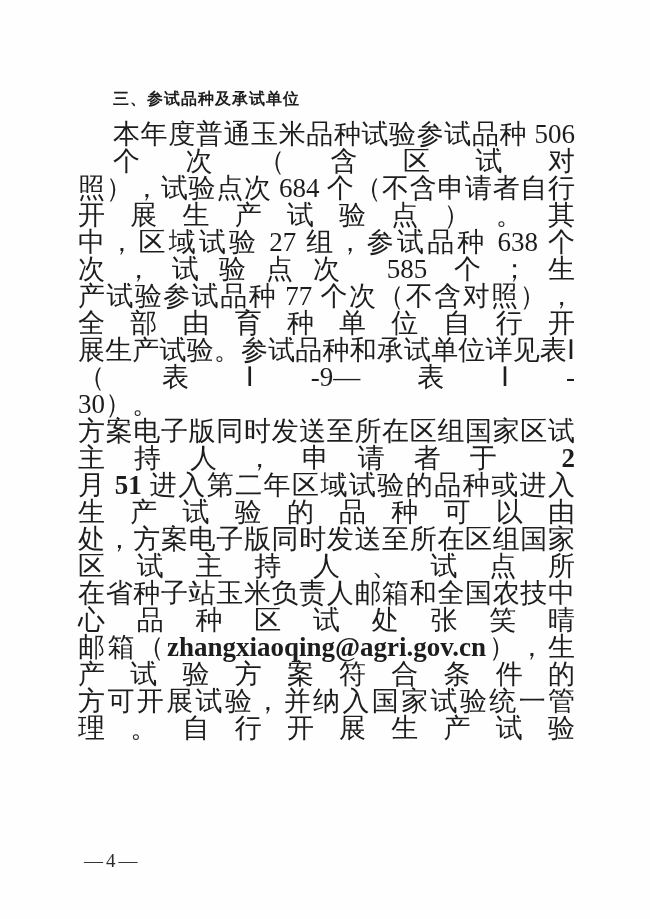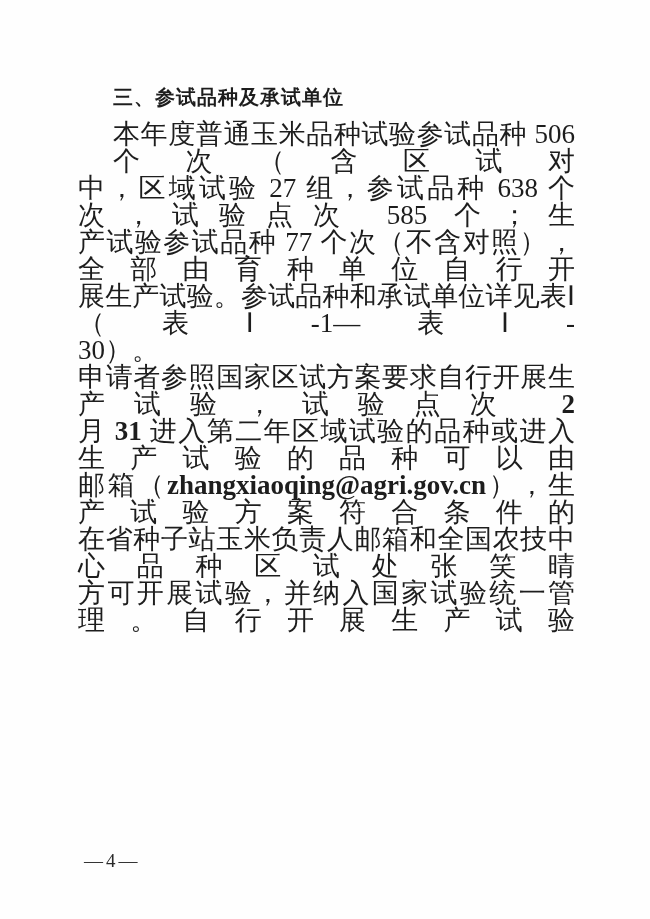--- a/index.html
+++ b/index.html
@@ -32,23 +32,23 @@
     white-space: normal;
     text-align: justify;
     text-align-last: justify;
     text-justify: inter-character;
   }
   .line.indent {
     padding-left: 35px;
   }
   .heading-hei .run-text,
   .line.heading-hei {
-    font-family: Liberation Mono, monospace;
+    font-family: Liberation Sans, sans-serif;
     font-weight: 700;
-    font-size: 20px;
+    font-size: 16px;
     letter-spacing: 1px;
   }
   .line.heading-hei {
     line-height: 33px;
     margin-bottom: 6px;
   }
   .run { font-weight: normal; }
   .run.b {
     font-weight: 700;
   }
@@ -62,24 +62,26 @@
     color: #2a2a2a;
   }
 </style>
 </head>
 <body>
 
 <div class="page">
   <div class="doc-body" id="doc-body">
       <div class="line heading-hei indent"><span class="run b">三、参试品种及承试单位</span></div>
       <div class="line paragraph indent justify"><span class="run">本年度普通玉米品种试验参试品种 506 个次（含区试对</span></div>
+      <div class="line paragraph justify"><span class="run">照），试验点次 684 个（不含申请者自行开展生产试验点）。其</span></div>
       <div class="line paragraph justify"><span class="run">中，区域试验 27 组，参试品种 638 个次，试验点次 585 个；生</span></div>
       <div class="line paragraph justify"><span class="run">产试验参试品种 77 个次（不含对照），全部由育种单位自行开</span></div>
-      <div class="line paragraph justify"><span class="run">展生产试验。参试品种和承试单位详见表Ⅰ（表Ⅰ-1—表Ⅰ-</span></div>
+      <div class="line paragraph justify"><span class="run">展生产试验。参试品种和承试单位详见表Ⅰ（表Ⅰ-9—表Ⅰ-</span></div>
       <div class="line paragraph"><span class="run">30）。</span></div>
-      <div class="line paragraph justify"><span class="run">申请者参照国家区试方案要求自行开展生产试验，试验点次 </span><span class="run b">2</span></div>
-      <div class="line paragraph justify"><span class="run">月 </span><span class="run b">31</span><span class="run"> 进入第二年区域试验的品种或进入生产试验的品种可以由</span></div>
+      <div class="line paragraph justify"><span class="run">方案电子版同时发送至所在区组国家区试主持人，申请者于 </span><span class="run b">2</span></div>
+      <div class="line paragraph justify"><span class="run">月 </span><span class="run b">51</span><span class="run"> 进入第二年区域试验的品种或进入生产试验的品种可以由</span></div>
+      <div class="line paragraph justify"><span class="run">处，方案电子版同时发送至所在区组国家区试主持人、试点所</span></div>
+      <div class="line paragraph justify"><span class="run">在省种子站玉米负责人邮箱和全国农技中心品种区试处张笑晴</span></div>
       <div class="line paragraph justify"><span class="run">邮箱（</span><span class="run b">zhangxiaoqing@agri.gov.cn</span><span class="run">），生产试验方案符合条件的</span></div>
-      <div class="line paragraph justify"><span class="run">在省种子站玉米负责人邮箱和全国农技中心品种区试处张笑晴</span></div>
       <div class="line paragraph justify"><span class="run">方可开展试验，并纳入国家试验统一管理。自行开展生产试验</span></div>
     </div>
   <div class="page-number">—4—</div>
 </div>
 
 </body></html>

